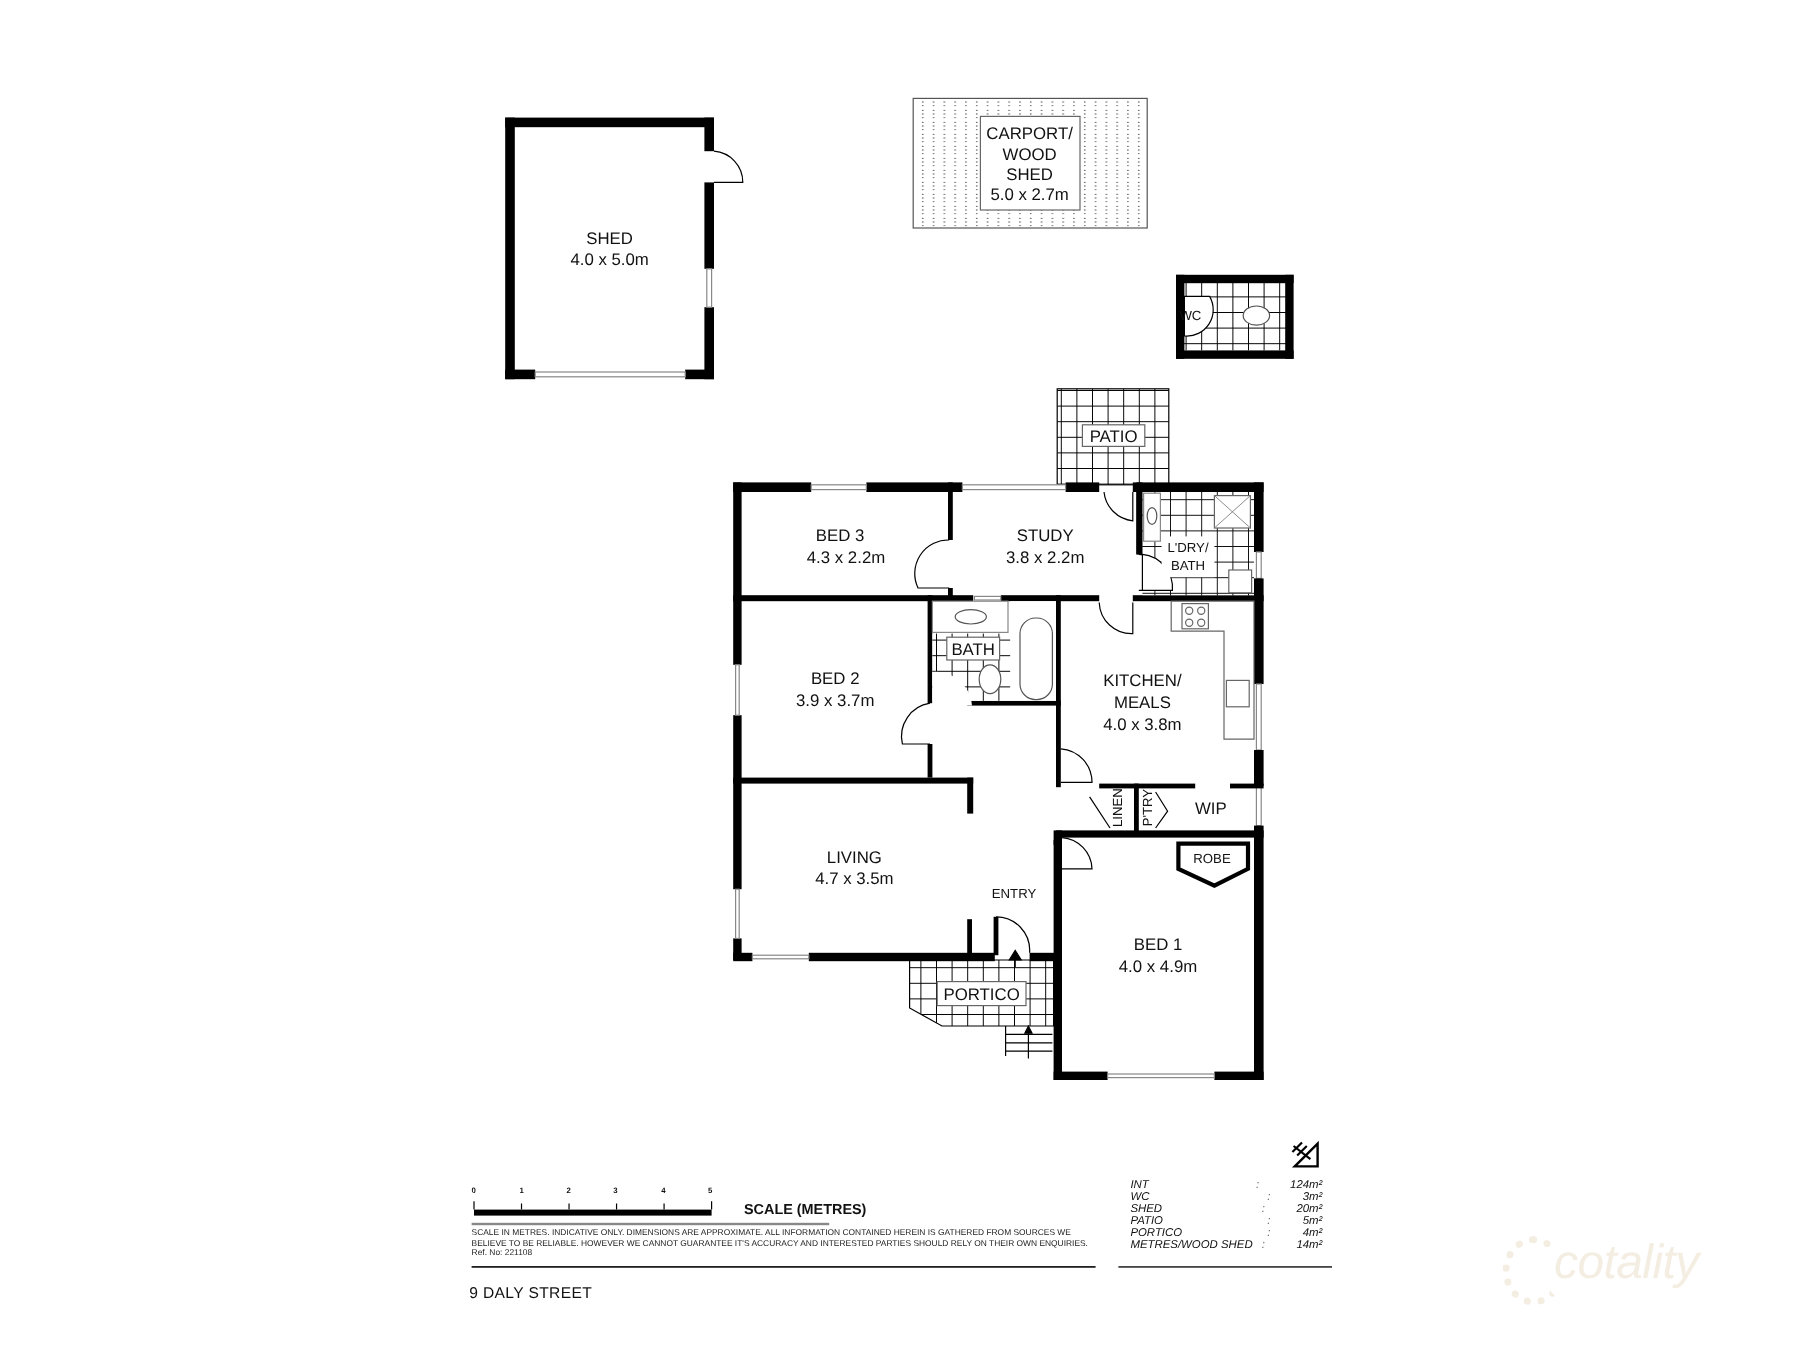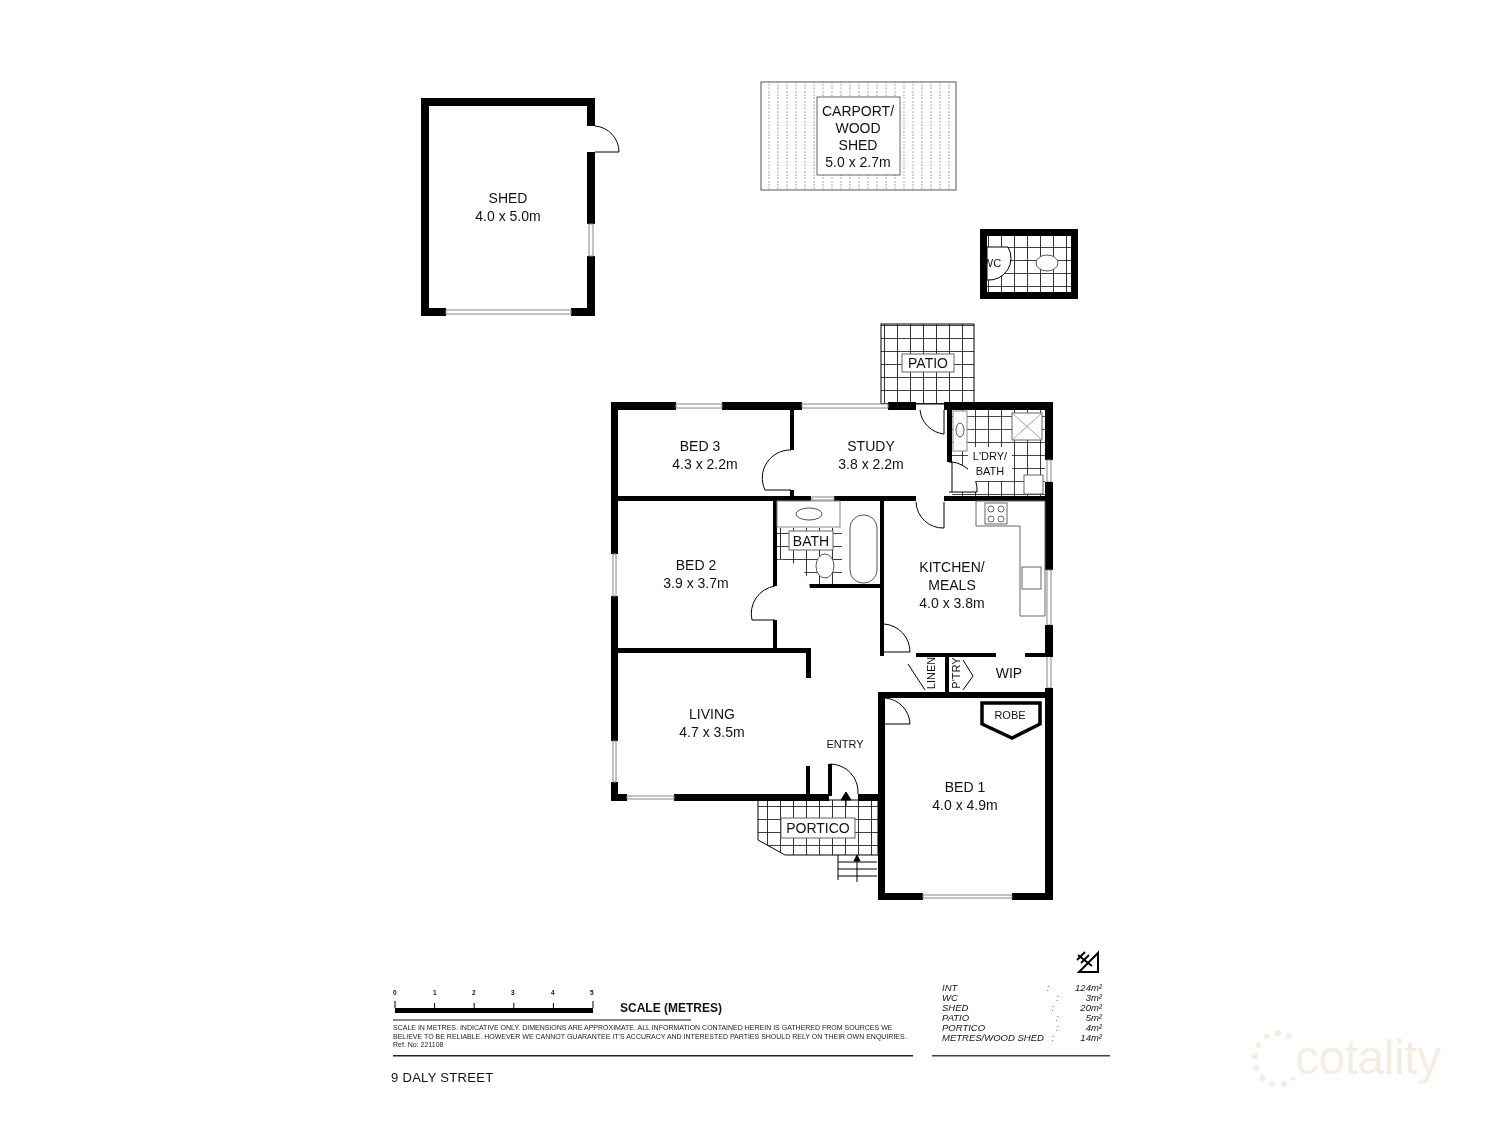--- a/index.html
+++ b/index.html
@@ -15,21 +15,21 @@
   .fixture { fill:#fff; stroke:#666; stroke-width:1; }
   #disclaimer { position:absolute; left:393px; top:1024px; width:520px; font-size:7px; line-height:8.5px; color:#222; letter-spacing:0; }
   #scale-label { position:absolute; left:600px; top:1001px; font-size:12px; font-weight:bold;margin-left:20px; }
   #address { position:absolute; left:391px; top:1070px; font-size:13px; color:#111; letter-spacing:0.3px; }
   #areas { position:absolute; left:942px; top:983px; font-size:9.5px; line-height:10px;font-style:italic; }
   #areas .row { display:flex; width:160px; }
   #areas .k { width:118px; }
   #areas .c { width:14px; color:#666; }
   #areas .v { flex:1; text-align:right;margin-left:16px; }
   .ticks { position:absolute; left:393px; top:989px; font-size:6.5px; font-weight:bold; }
-  #brand { position:absolute; left:1295px; top:1030px; font-size:48px; color:#f4ede2; letter-spacing:-0.5px; }
+  #brand { position:absolute; left:1295px; top:1030px; font-size:40px; color:#f4ede2; letter-spacing:-0.5px;font-style:italic; }
   #brand-mark { position:absolute; left:1252px; top:1030px; width:40px; height:46px; border:6px dotted #f4ede2; border-right-color:transparent; border-radius:50%; }
 </style>
 </head>
 <body>
 
 <svg width="1500" height="1125" viewBox="0 0 1500 1125">
   <defs>
     <pattern id="grid" width="13" height="13" patternUnits="userSpaceOnUse">
       <rect width="13" height="13" fill="#fff"></rect>
       <path d="M0 0 H13 M0 0 V13" stroke="#000" stroke-width="1.6"></path>

